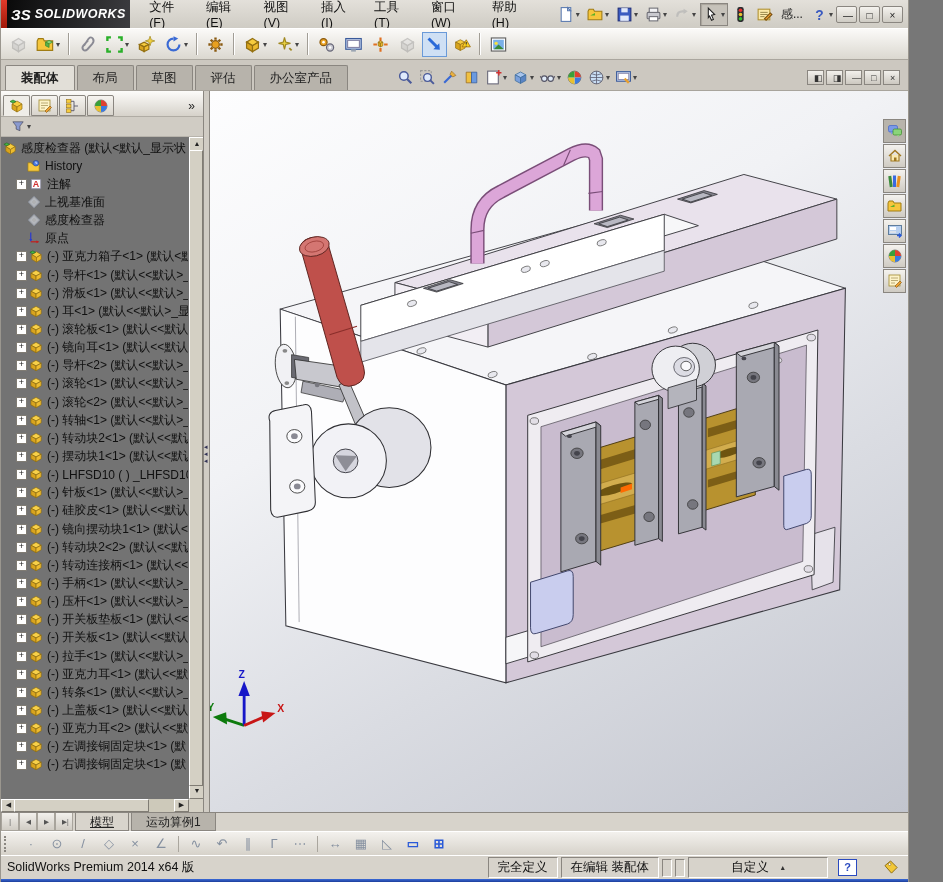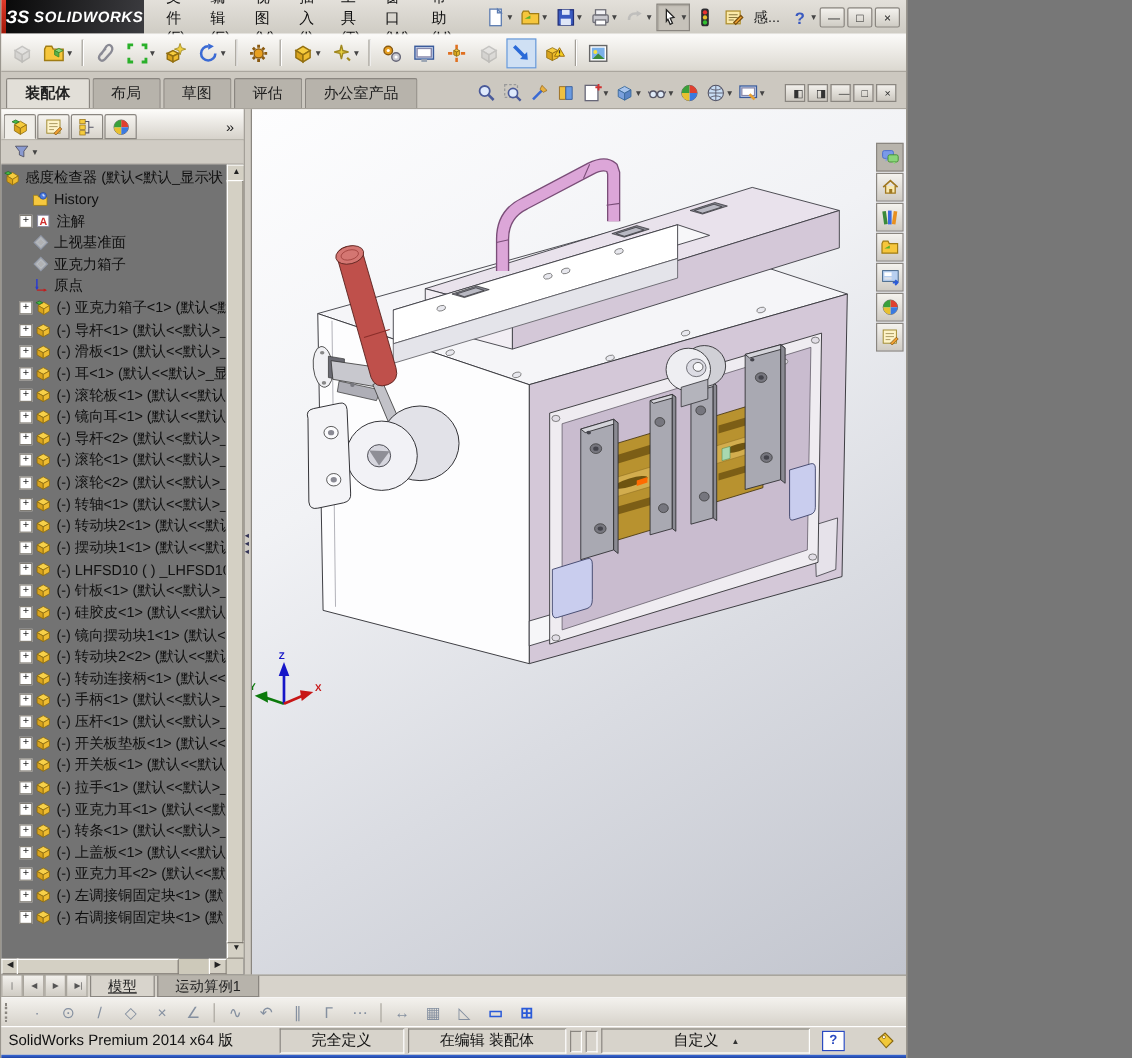--- a/index.html
+++ b/index.html
@@ -1,16 +1,16 @@
 <!DOCTYPE html>
 <html style="--lav: #d4c8d8; --lav2: #c9bccf; --pink: #dca6d8; --red: #bf504b; --gold: #b8922f; --plate: #a9a9b2; --blue: #c9cdee;"><head>
 <meta charset="utf-8">
 <style>
 html,body{margin:0;padding:0;background:#777;}
-#app{position:relative;width:756px;height:882px;font-family:"Liberation Sans","DejaVu Sans",sans-serif;
+#app{position:relative;width:909px;height:882px;font-family:"Liberation Sans","DejaVu Sans",sans-serif;
   background:#d7d3cb;overflow:hidden;border-left:1px solid #9a968e;border-right:1px solid #9a968e;box-sizing:border-box;display:flex;flex-direction:column;}
 
 #titlebar{height:28px;display:flex;align-items:stretch;background:linear-gradient(#e3e0da,#cfccc4);flex:0 0 28px;}
 #redstripe{width:6px;background:linear-gradient(#e03a2a,#a01808);}
 #logo{width:128px;background:linear-gradient(100deg,#0a0a0a,#3c3c40);color:#fff;display:flex;align-items:center;justify-content:center;gap:4px;font-style:italic;}
 #logo .mark{font-weight:bold;font-size:15px;}
 #logo .txt{font-weight:bold;font-size:12.5px;letter-spacing:.5px;}
 #menus{display:flex;align-items:center;padding-left:10px;}
 .menu{padding:3px 9px;font-size:12.5px;color:#111;cursor:default;}
 #qtools{display:flex;align-items:center;margin-left:14px;gap:1px;}
@@ -74,21 +74,21 @@
 .btab.active{background:#d8d4cc;text-decoration:underline;}
 
 #sketchbar{height:23px;flex:0 0 23px;background:linear-gradient(#f3f1ed,#d6d2ca);border-top:1px solid #fff;display:flex;align-items:center;gap:0;padding-left:3px;}
 #skhandle{width:4px;height:16px;border-left:2px dotted #8a8680;margin-right:8px;}
 .skbtn{width:26px;text-align:center;font-size:13px;color:#8590a0;}
 .skbtn.colored{color:#2a5ad8;font-weight:bold;}
 .sksep{width:1px;height:16px;background:#aaa69e;margin:0 4px;}
 
 #statusbar{height:23px;flex:0 0 23px;background:#d7d3cb;border-top:1px solid #fff;display:flex;align-items:center;font-size:12.5px;color:#111;}
 #sbleft{padding-left:6px;flex:1;}
-.sfield{border:1px solid;border-color:#8a8680 #fff #fff #8a8680;padding:1px 26px;margin-left:3px;white-space:nowrap;}
+.sfield{border:1px solid;border-color:#8a8680 #fff #fff #8a8680;padding:1px 9px;margin-left:3px;white-space:nowrap;}
 .sfield.tiny{width:4px;padding:1px 2px;height:14px;}
 #scustom{width:120px;text-align:center;display:flex;align-items:center;justify-content:center;gap:12px;}
 #sarrow{font-size:8px;color:#333;}
 #shelp{width:17px;height:15px;border:1px solid #2a4ac0;background:#fff;color:#2a4ac0;font-weight:bold;font-size:11px;text-align:center;line-height:14px;margin-left:10px;}
 #stag{margin:0 8px 0 26px;display:flex;}
 #blueline{height:3px;flex:0 0 3px;background:linear-gradient(#3a6ad8,#1c3e9a);}
 .ico{display:inline-flex;}
 text{font-family:"Liberation Sans",sans-serif;}
 </style>
 </head>
@@ -582,21 +582,21 @@
             </div>
             <div class="trow">
               <span class="indent"></span>
               <span class="spacer10"></span>
               <span class="ico ti">
                 <svg viewBox="0 0 16 16" width="15" height="15">
                   <path d="M7.5,1.5 L13.5,7.5 L7.5,13.5 L1.5,7.5 Z" fill="#eef0f4" fill-opacity=".5" stroke="#9098a8" stroke-width=".9"></path>
                   <path d="M7.5,4 L11,7.5 L7.5,11 L4,7.5 Z" fill="none" stroke="#b8c0cc" stroke-width=".7"></path>
                 </svg>
               </span>
-              <span class="lbl">亚克力箱子</span>
+              <span class="lbl">感度检查器</span>
             </div>
             <div class="trow">
               <span class="indent"></span>
               <span class="spacer10"></span>
               <span class="ico ti">
                 <svg viewBox="0 0 16 16" width="15" height="15">
                   <path d="M4,1.5 V10.5" stroke="#2a3ad0" stroke-width="1.3"></path>
                   <path d="M2.5,8.5 L4,11.5 L5.5,8.5 Z" fill="#2a3ad0"></path>
                   <path d="M4,11.5 L12,11.5" stroke="#c02020" stroke-width="1.3"></path>
                   <path d="M10,10 L13,11.5 L10,13 Z" fill="#c02020"></path>

